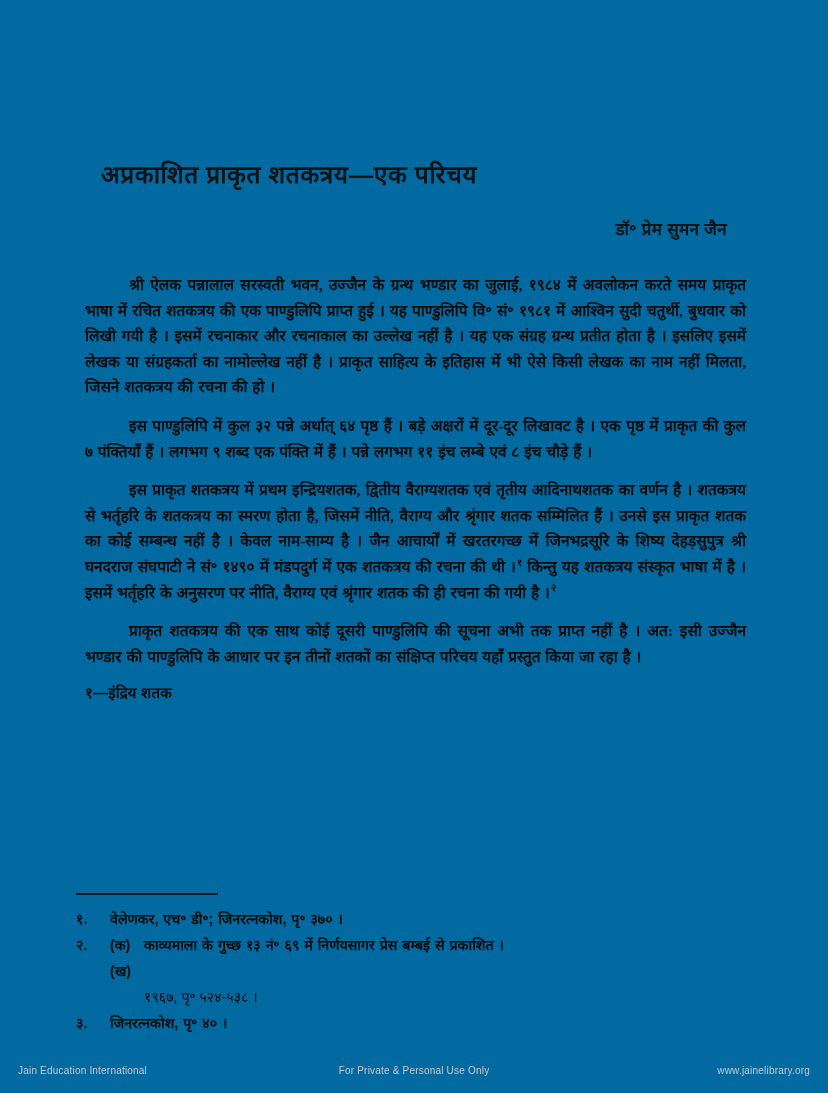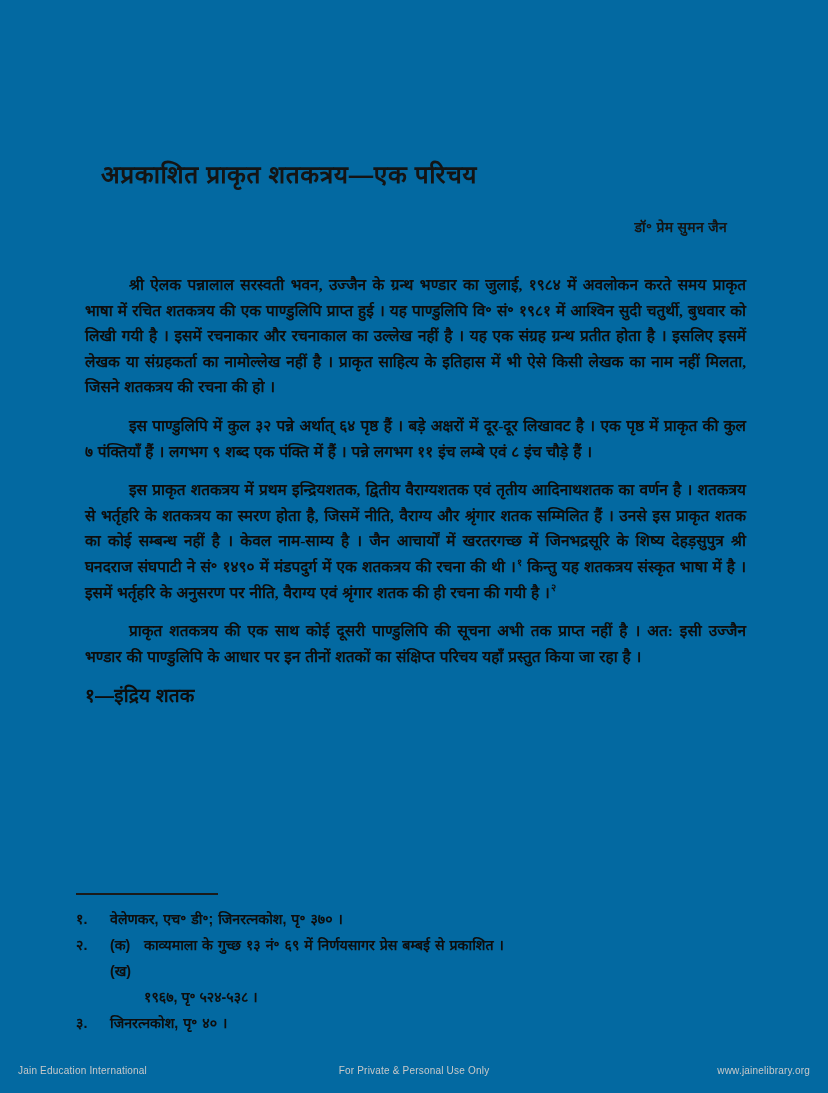--- a/index.html
+++ b/index.html
@@ -35,21 +35,21 @@
     font-weight: 700;
     letter-spacing: 0.6px;
     color: #141414;
     margin: 0;
     text-align: left;
     padding-left: 16px;
     line-height: 1.25;
   }
   .doc-author {
     font-family: "Liberation Sans", "DejaVu Sans", sans-serif;
-    font-size: 14px;
+    font-size: 17px;
     font-weight: 700;
     color: #141414;
     margin: 0;
     padding-top: 26px;
     padding-right: 18px;
     text-align: right;
     letter-spacing: 0.3px;
   }
 
   
@@ -79,21 +79,21 @@
     font-size: 10px;
     vertical-align: super;
     line-height: 0;
     font-weight: 700;
     padding-left: 1px;
   }
 
   
   h2.section-head {
     font-family: "Liberation Sans", "DejaVu Sans", sans-serif;
-    font-size: 19px;
+    font-size: 15px;
     font-weight: 700;
     margin: 0 0 2px 0;
     color: #0d0d0d;
     letter-spacing: 0.2px;
   }
 
   
   .footnotes {
     position: absolute;
     left: 76px;
@@ -122,21 +122,21 @@
     text-align: left;
   }
   .fn-sub-indent { flex: 0 0 34px; }
   .fn-text { flex: 1 1 auto; }
   .fn-cont {
     padding-left: 68px;
     font-family: "Liberation Sans", "DejaVu Sans", sans-serif;
     font-size: 14.2px;
     line-height: 24px;
     color: #0d0d0d;
-    font-weight: 700;
+    font-weight: 400;
     margin-bottom: 2px;
   }
 
   
   .page-footer {
     position: absolute;
     left: 0;
     right: 0;
     top: 1060px;
     height: 20px;

